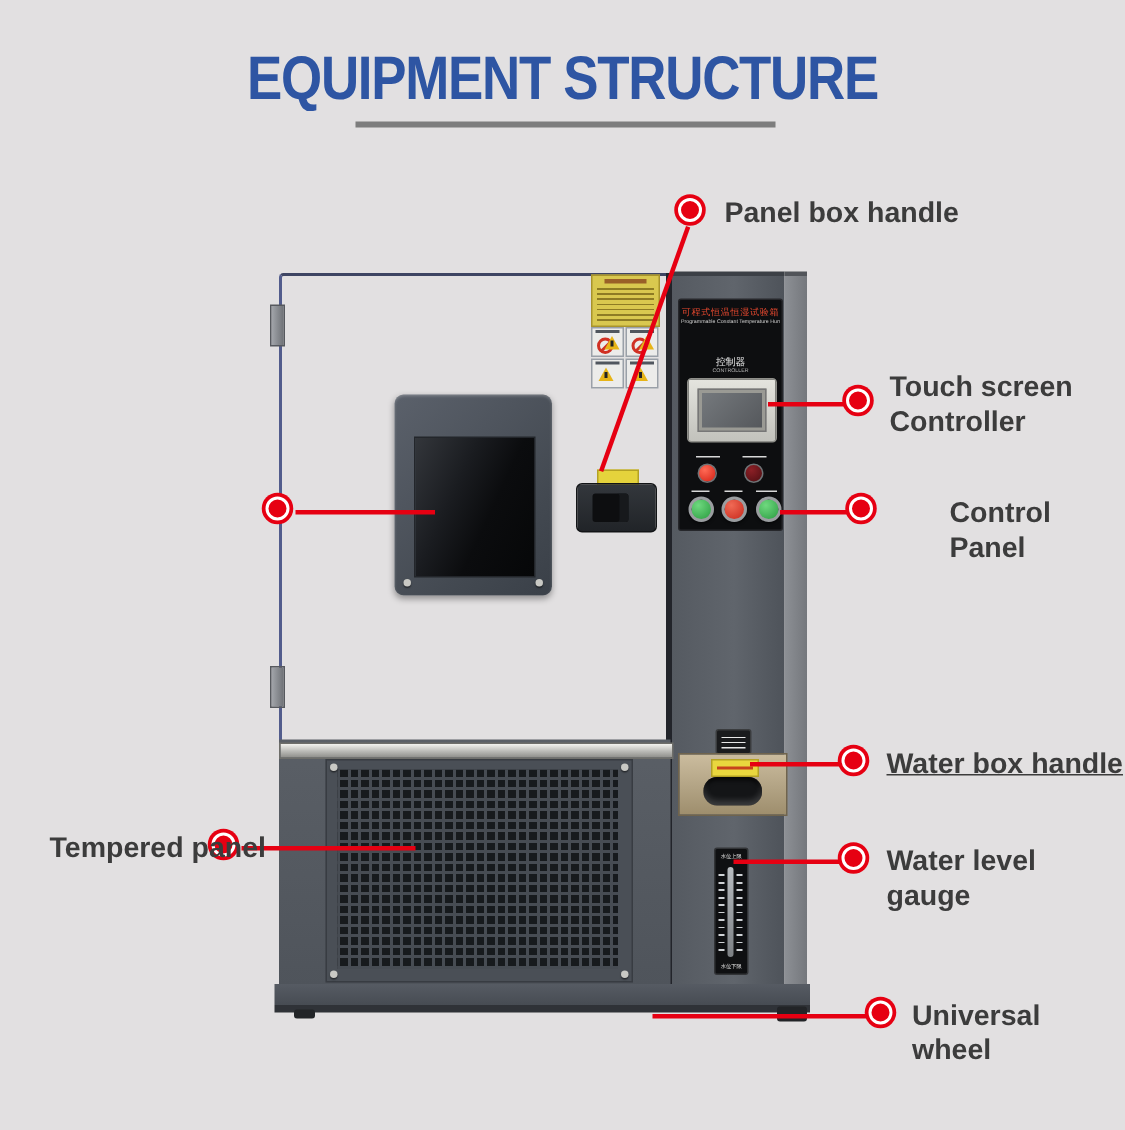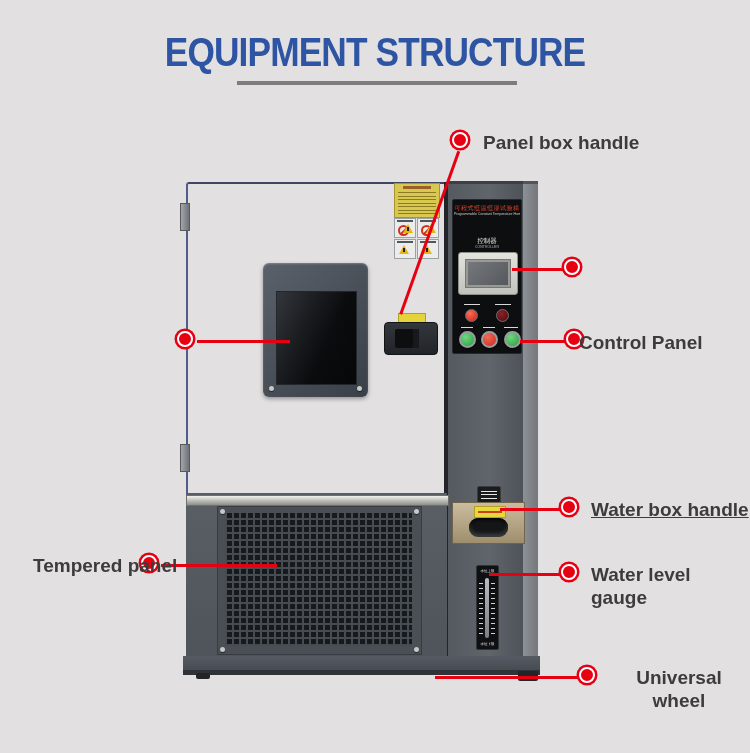--- a/index.html
+++ b/index.html
@@ -193,37 +193,38 @@
     <div class="abs wheel" style="left:196px;top:673px;width:14px;height:6px;"></div>
     <div class="abs wheel" style="left:518px;top:671px;width:20px;height:10px;"></div>
   </div>
 
   <div class="c-line" style="left:459px;top:150px;width:173px;transform:rotate(109.6deg);transform-origin:0 50%;"></div>
   <div class="c-dot" style="left:452px;top:132px;"></div>
   <div class="c-label" style="left:483px;top:131px;">Panel box handle</div>
 
   <div class="c-line" style="left:512px;top:268px;width:54px;"></div>
   <div class="c-dot" style="left:564px;top:259px;"></div>
+  <div class="c-label" style="left:593px;top:247px;width:135px;">Touch screen Controller</div>
 
   <div class="c-line" style="left:520px;top:340px;width:48px;"></div>
   <div class="c-dot" style="left:566px;top:331px;"></div>
-  <div class="c-label" style="left:579px;top:331px;">Control Panel</div>
+  <div class="c-label" style="left:633px;top:331px;">Control Panel</div>
 
   <div class="c-line" style="left:197px;top:340px;width:93px;"></div>
   <div class="c-dot" style="left:177px;top:331px;"></div>
 
   <div class="c-line" style="left:161px;top:564px;width:116px;"></div>
   <div class="c-dot" style="left:141px;top:555px;"></div>
   <div class="c-label" style="left:33px;top:554px;">Tempered panel</div>
 
   <div class="c-line" style="left:500px;top:508px;width:63px;"></div>
   <div class="c-dot" style="left:561px;top:499px;"></div>
   <div class="c-label" style="left:591px;top:498px;text-decoration:underline;">Water box handle</div>
 
   <div class="c-line" style="left:489px;top:573px;width:74px;"></div>
   <div class="c-dot" style="left:561px;top:564px;"></div>
   <div class="c-label" style="left:591px;top:563px;">Water level gauge</div>
 
   <div class="c-line" style="left:435px;top:676px;width:146px;"></div>
   <div class="c-dot" style="left:579px;top:667px;"></div>
-  <div class="c-label" style="left:608px;top:666px;text-align:center;">Universal wheel</div>
+  <div class="c-label" style="left:608px;top:666px;">Universal wheel</div>
 
 </div>
 
 </body></html>

